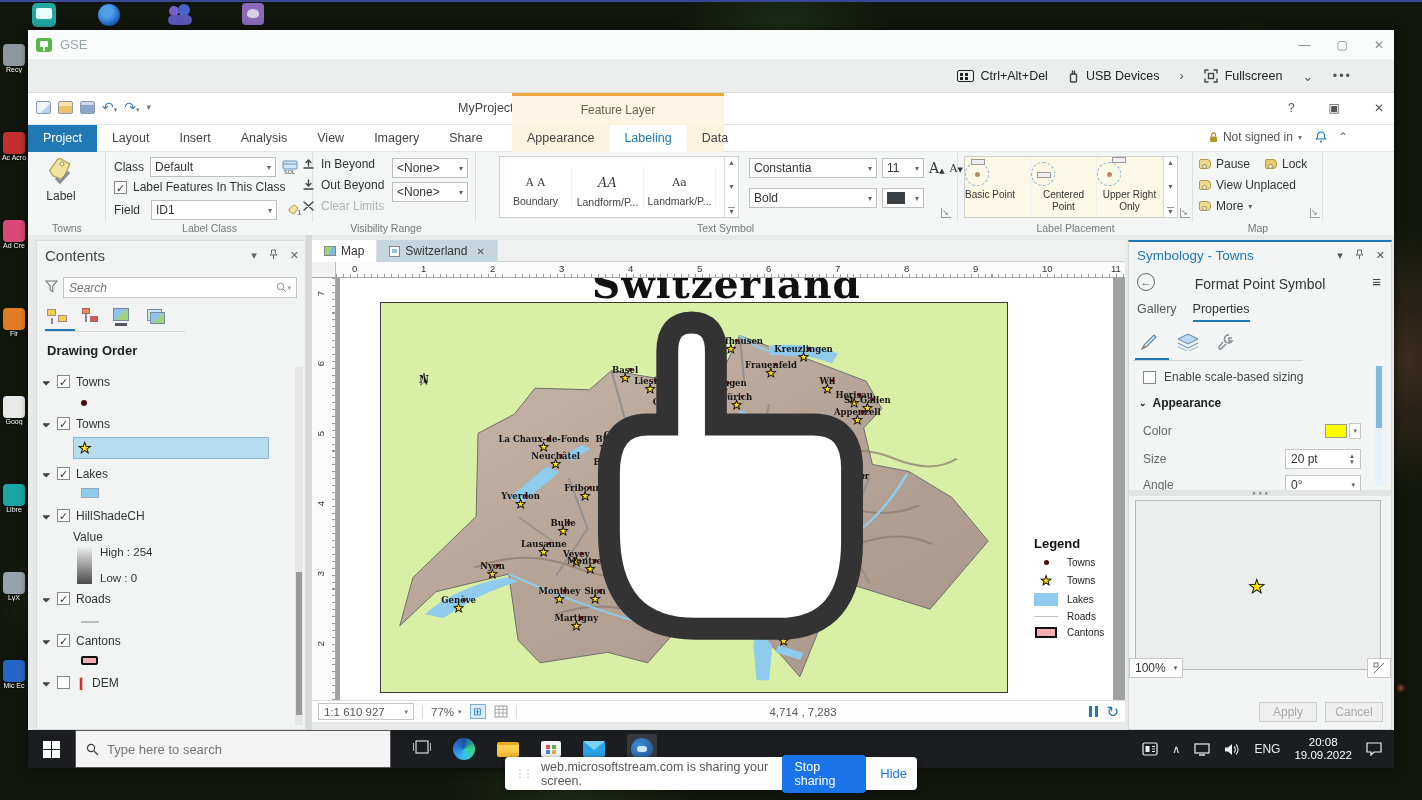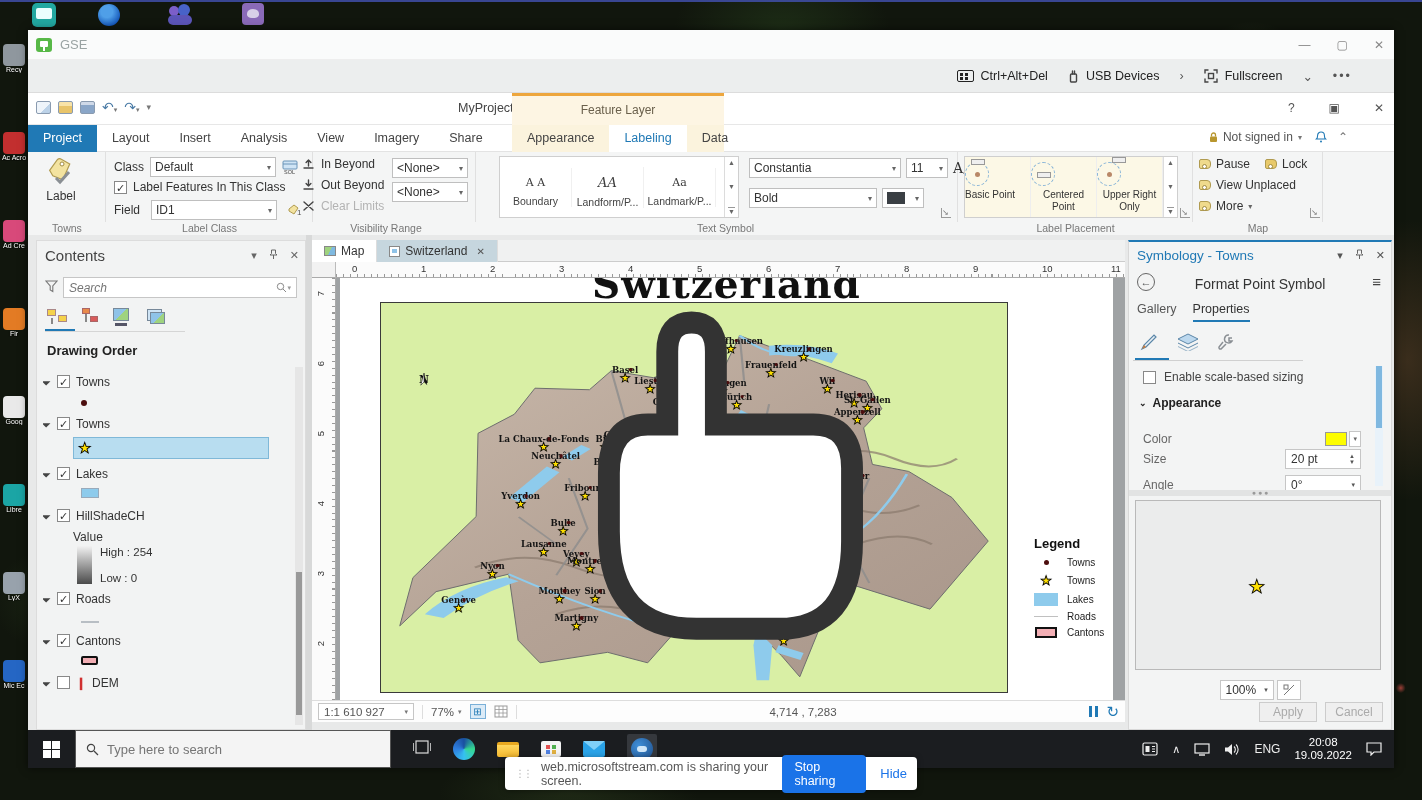--- a/index.html
+++ b/index.html
@@ -132,21 +132,21 @@
 .stabs .on{color:#333;border-bottom:2px solid #2079b5;padding-bottom:4px}
 .itabs{position:absolute;left:10px;top:90px;display:flex;gap:18px;align-items:center}
 .itabline{position:absolute;left:6px;top:116px;width:34px;height:3px;background:#2079b5}
 .itabbase{position:absolute;left:4px;top:118px;width:170px;height:1px;background:#d0d0d0}
 .prow{position:absolute;left:14px;right:30px;height:22px;display:flex;align-items:center;justify-content:space-between;font-size:12px;color:#666}
 #sscroll{position:absolute;right:8px;top:124px;width:8px;height:120px;background:#e8f2fa}
 #sscroll .th{position:absolute;left:1px;top:0;width:6px;height:62px;background:#7fb8e0}
 .hsplit{position:absolute;left:0;top:248px;width:100%;height:6px;background:#e2e3e3;text-align:center;font-size:7px;color:#999;line-height:5px}
 #preview{position:absolute;left:6px;top:258px;width:246px;height:170px;background:#ebecec;border:1px solid #b9b9b9}
 #preview .star{position:absolute;left:46%;top:44%;font-size:19px}
-.pctrl{position:absolute;left:0;top:438px;width:100%;display:flex;justify-content:center;gap:3px}
+.pctrl{position:absolute;left:0;top:416px;width:100%;display:flex;justify-content:space-between;gap:3px}
 .btnrow{position:absolute;right:8px;top:460px;display:flex;gap:8px}
 .gbtn{width:58px;height:20px;background:#efefef;border:1px solid #ccc;color:#aaa;font-size:12px;text-align:center;line-height:19px}
 .selbox{border:1px solid #c6c6c6;background:#fff;height:20px;display:flex;align-items:center;padding:0 5px;font-size:12px;color:#333;gap:8px}
 
 #taskbar{left:0;top:700px;width:1366px;height:38px;background:#1b1d20;display:flex;align-items:center}
 .win{width:17px;height:17px;display:grid;grid-template-columns:8px 8px;grid-gap:1px;margin:0 15px}
 .win i{background:#fff;display:block;height:8px}
 #tsearch{width:316px;height:38px;background:#f4f4f4;border:1px solid #555;display:flex;align-items:center;padding:0 10px;gap:8px}
 #tsearch input{border:0;outline:0;background:transparent;font-size:13px;color:#444;width:250px;font-family:"Liberation Sans",sans-serif}
 .tbico{margin-left:22px;position:relative}
@@ -389,21 +389,21 @@
                   <div class="tslab">Landmark/P...</div>
                 </div>
               </div>
       <div class="galscroll">
                 <span>▲</span>
                 <span>▼</span>
                 <span style="border-top:1px solid #999">▼</span>
               </div>
      </div>
      <div class="a f" style="left:256px;top:6px;gap:5px">
-      <div class="dd" style="width:152px">
+      <div class="dd" style="width:128px">
                 <span>Constantia</span>
                 <span class="ar">▾</span>
               </div>
       <div class="dd" style="width:42px">
                 <span>11</span>
                 <span class="ar">▾</span>
               </div>
       <span style="font-family:'DejaVu Serif',serif;font-size:14px">A<i style="font-size:7px;font-style:normal">▲</i></span>
       <span style="font-family:'DejaVu Serif',serif;font-size:11px">A<i style="font-size:7px;font-style:normal">▼</i></span>
      </div>
@@ -996,21 +996,21 @@
      <div class="itabline"></div>
      <div class="itabbase"></div>
      <div class="prow" style="top:124px;justify-content:flex-start;gap:8px;color:#444">
       <span class="chk"></span>
       <span>Enable scale-based sizing</span>
      </div>
      <div class="prow" style="top:150px;justify-content:flex-start;gap:6px;left:10px;color:#222;font-weight:bold">
       <span style="font-size:9px">⌄</span>
               <span>Appearance</span>
      </div>
-     <div class="prow" style="top:186px">
+     <div class="prow" style="top:178px">
       <span>Color</span>
       <span class="f" style="gap:2px">
                 <i id="colorswatch" style="width: 22px; height: 14px; border: 1px solid rgb(153, 153, 153); display: inline-block; background: rgb(253, 253, 0);"></i>
                 <i style="font-size:7px;font-style:normal;color:#666;border:1px solid #c6c6c6;padding:3px 3px;background:#fff">▾</i>
               </span>
      </div>
      <div class="prow" style="top:206px">
       <span>Size</span>
       <span class="selbox" style="width:76px;justify-content:space-between">
                 <span>20 pt</span>

